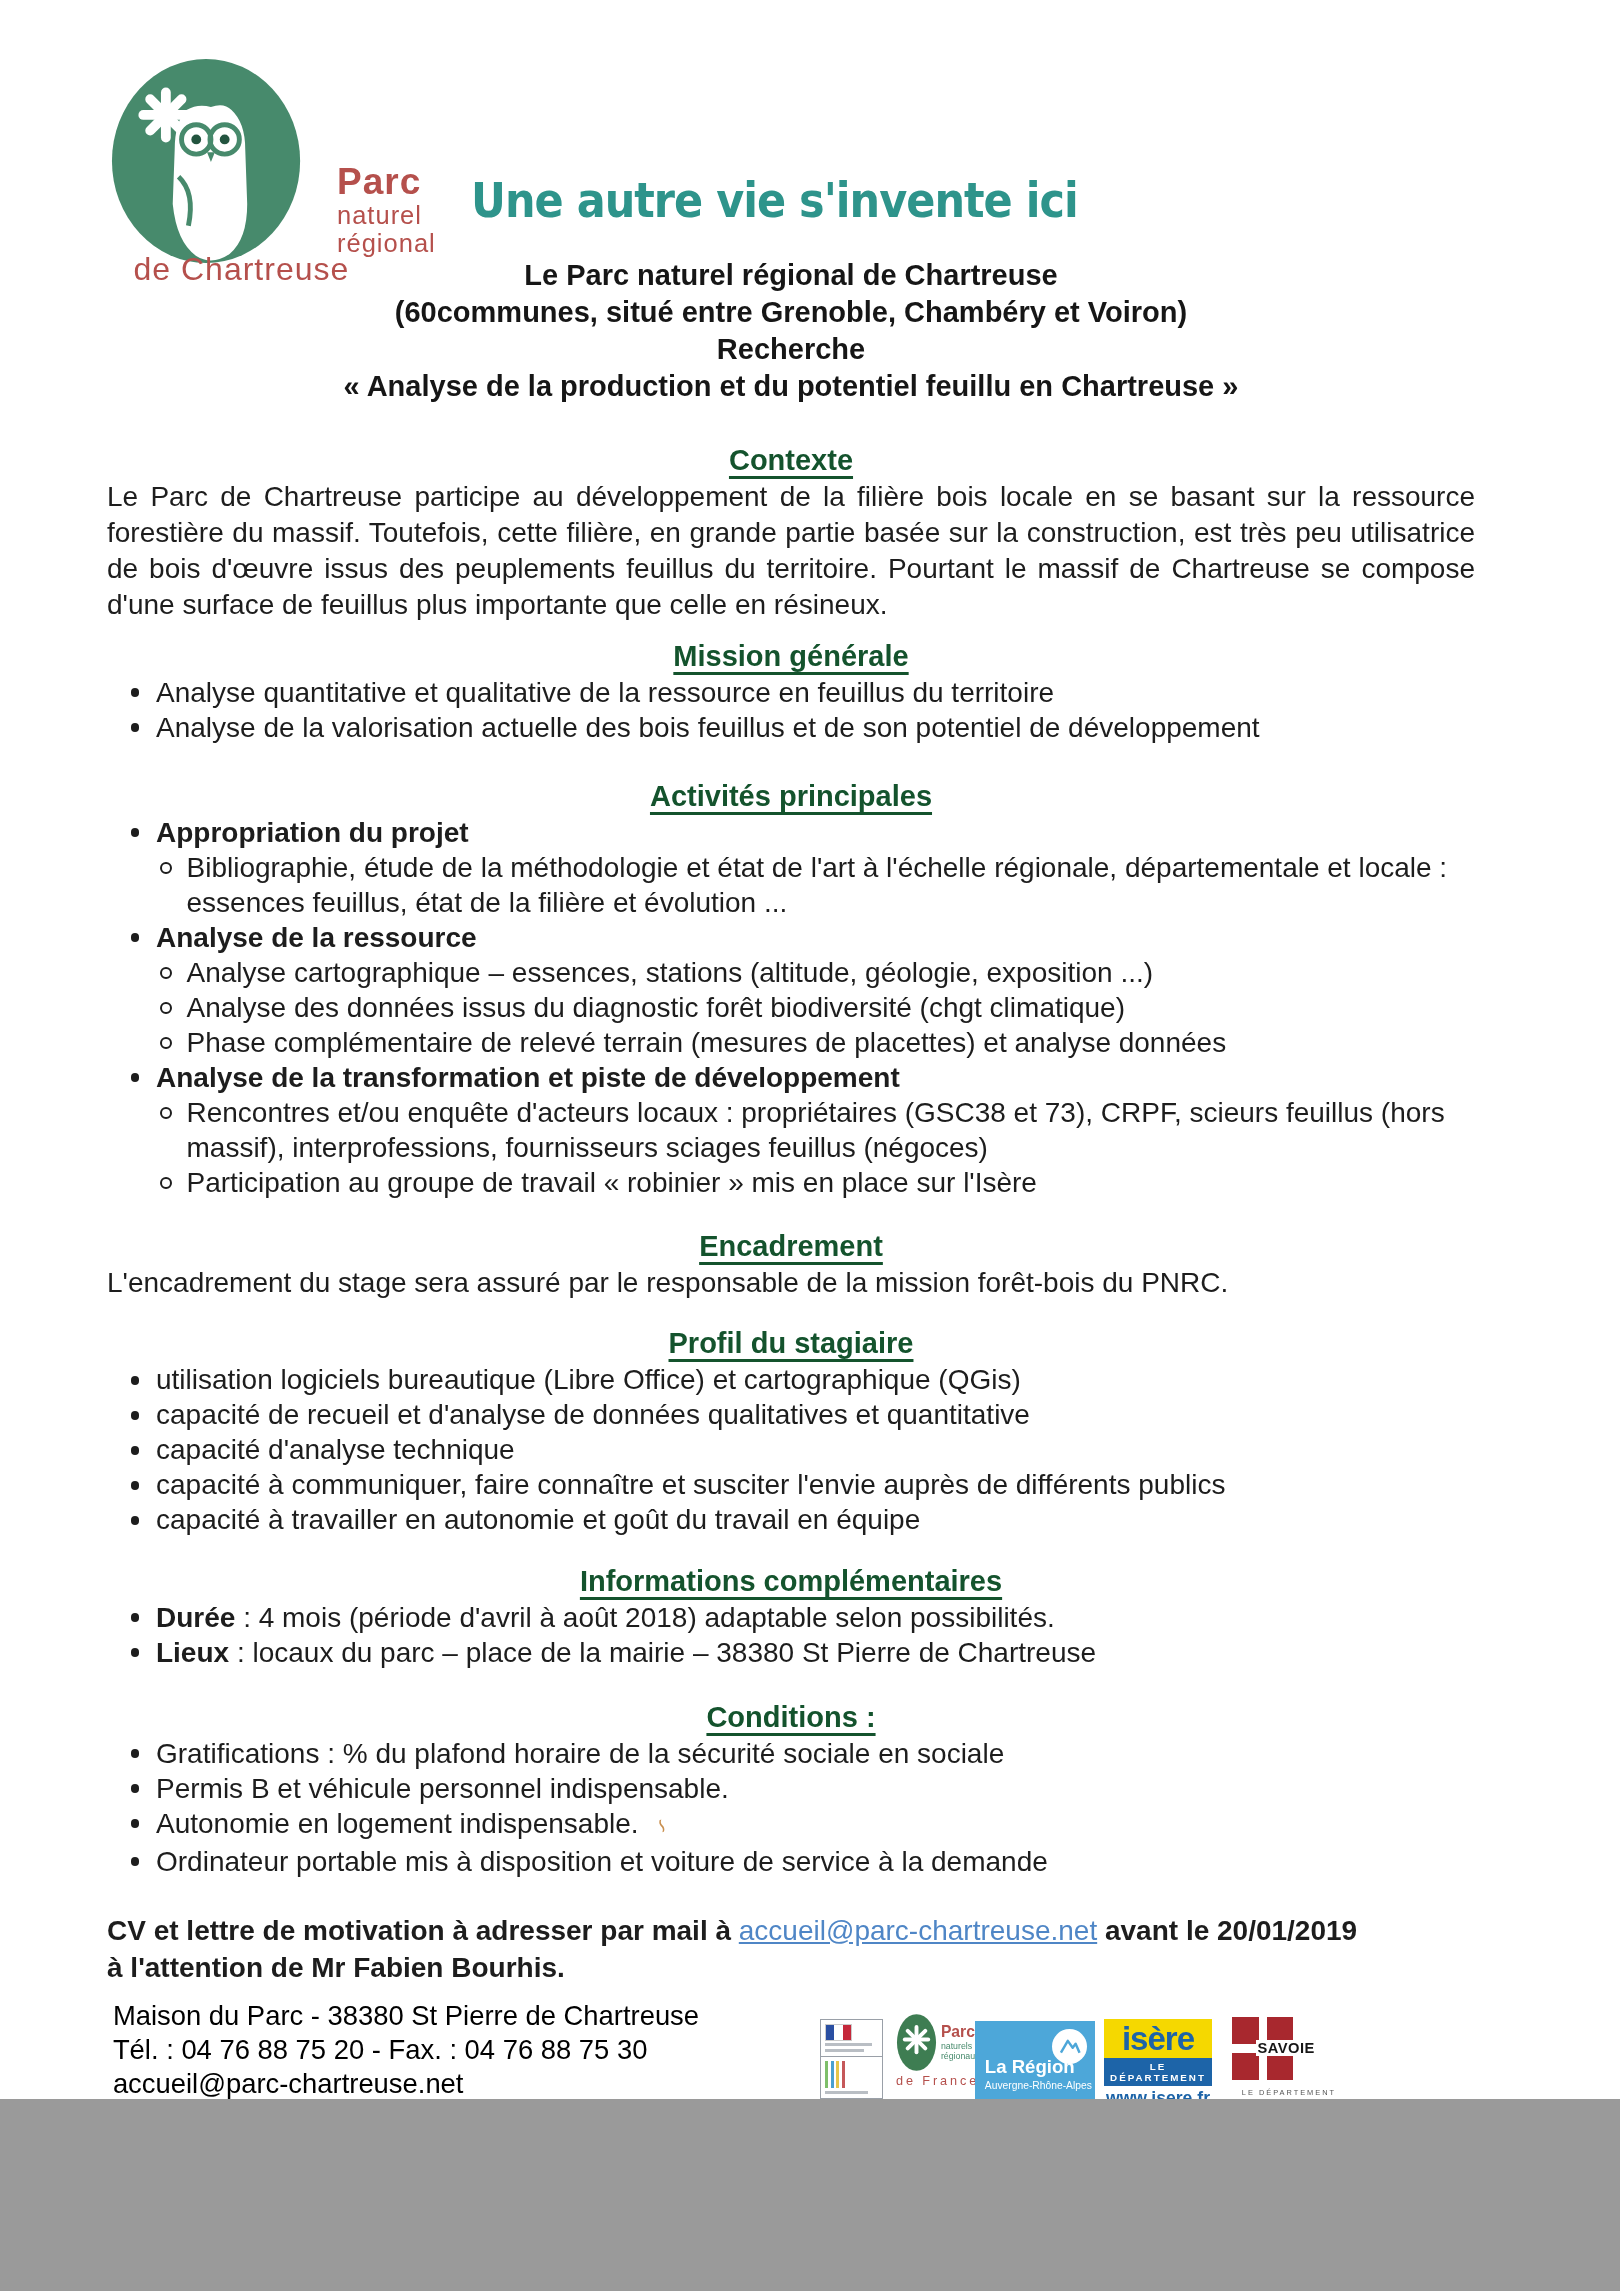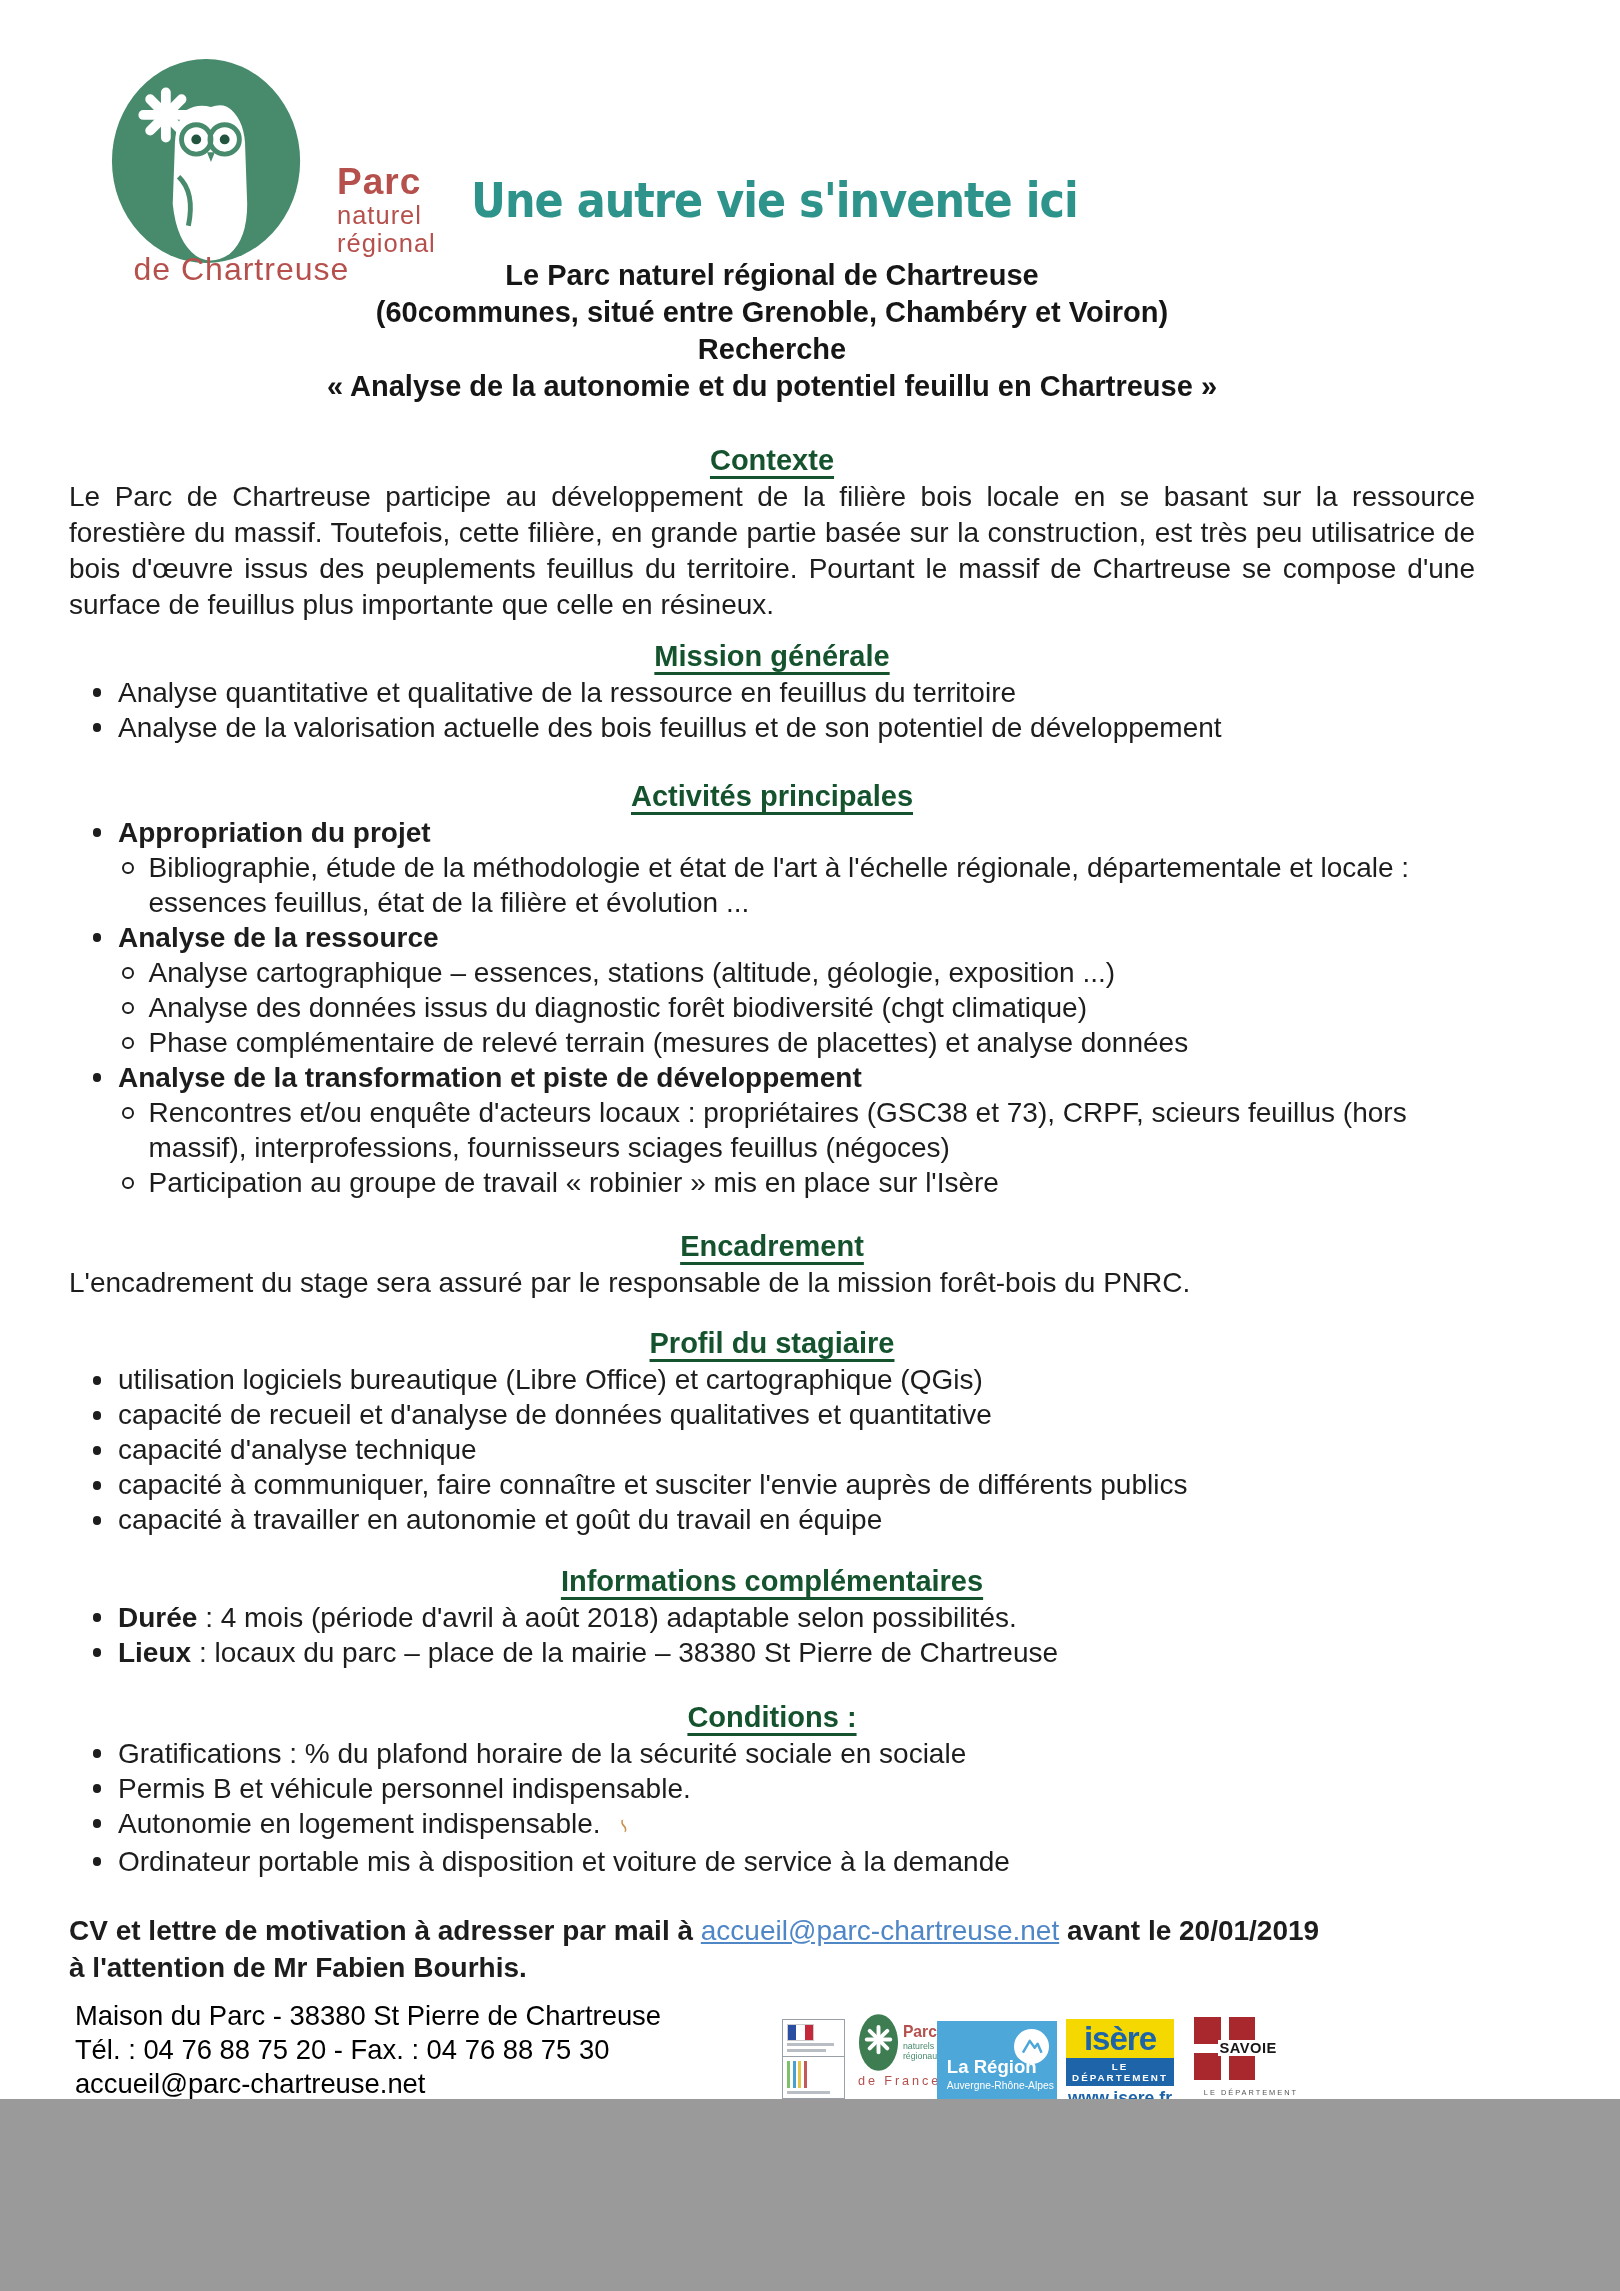--- a/index.html
+++ b/index.html
@@ -17,21 +17,21 @@
   .pn1 { font-size:37px; font-weight:bold; letter-spacing:1px; }
   .pn2 { font-size:25.5px; margin-top:2.9px; letter-spacing:1px; }
   .park-sub { position:absolute; left:23.5px; top:202px; color:#b5504c; font-size:32px; letter-spacing:1px; white-space:nowrap; }
   .slogan {
     position:absolute; left:361px; top:131px; color:#2e948b;
     font-family:"DejaVu Sans", sans-serif; font-weight:bold; font-size:43px;
     letter-spacing:-1px; transform:scaleY(1.12); transform-origin:left top; white-space:nowrap;
   }
 
   
-  .content { padding:257px 145px 0 69px; }
+  .content { padding:257px 145px 0 107px; }
   .title { text-align:center; font-weight:bold; font-size:29px; line-height:37px; color:#161616; }
   h2.h {
     margin:0; font-size:29px; line-height:37px; font-weight:bold; color:#14532d;text-align:center;
   }
   h2.h span { text-decoration:underline; text-decoration-thickness:2.9px; text-underline-offset:5.9px; }
   section p { margin:0; }
   .just { text-align:justify; }
 
   ul.lst { list-style:none; margin:0; padding:0; }
   li { display:flex; align-items:flex-start; line-height:35px; }
@@ -125,21 +125,21 @@
     <div class="park-sub">de Chartreuse</div>
     <div class="slogan">Une autre vie s'invente ici</div>
   </header>
 
   <main class="content">
 
     <div class="title">
       <div>Le Parc naturel régional de Chartreuse</div>
       <div>(60communes, situé entre Grenoble, Chambéry et Voiron)</div>
       <div>Recherche</div>
-      <div>« Analyse de la autonomie et du potentiel feuillu en Chartreuse »</div>
+      <div>« Analyse de la production et du potentiel feuillu en Chartreuse »</div>
     </div>
 
     <section class="s-contexte">
       <h2 class="h"><span>Contexte</span></h2>
       <p class="just">Le Parc de Chartreuse participe au développement de la filière bois locale en se basant sur la ressource forestière du massif. Toutefois, cette filière, en grande partie basée sur la construction, est très peu utilisatrice de bois d'œuvre issus des peuplements feuillus du territoire. Pourtant le massif de Chartreuse se compose d'une surface de feuillus plus importante que celle en résineux.</p>
     </section>
 
     <section class="s-mission">
       <h2 class="h"><span>Mission générale</span></h2>
       <ul class="lst">

